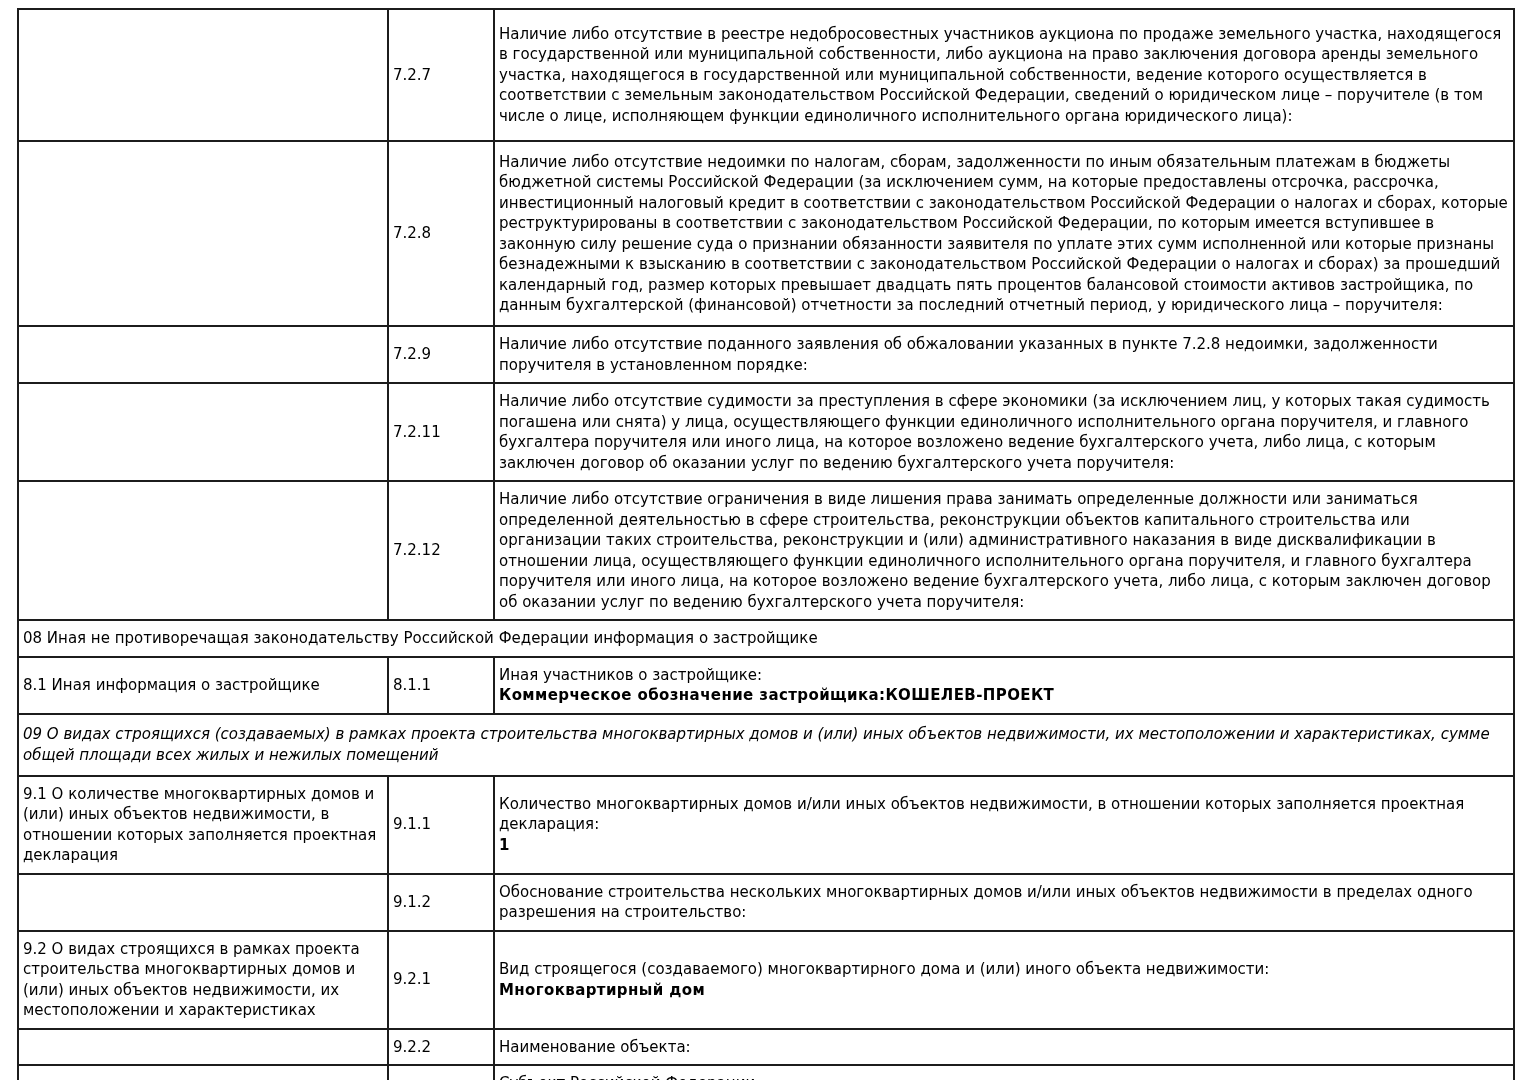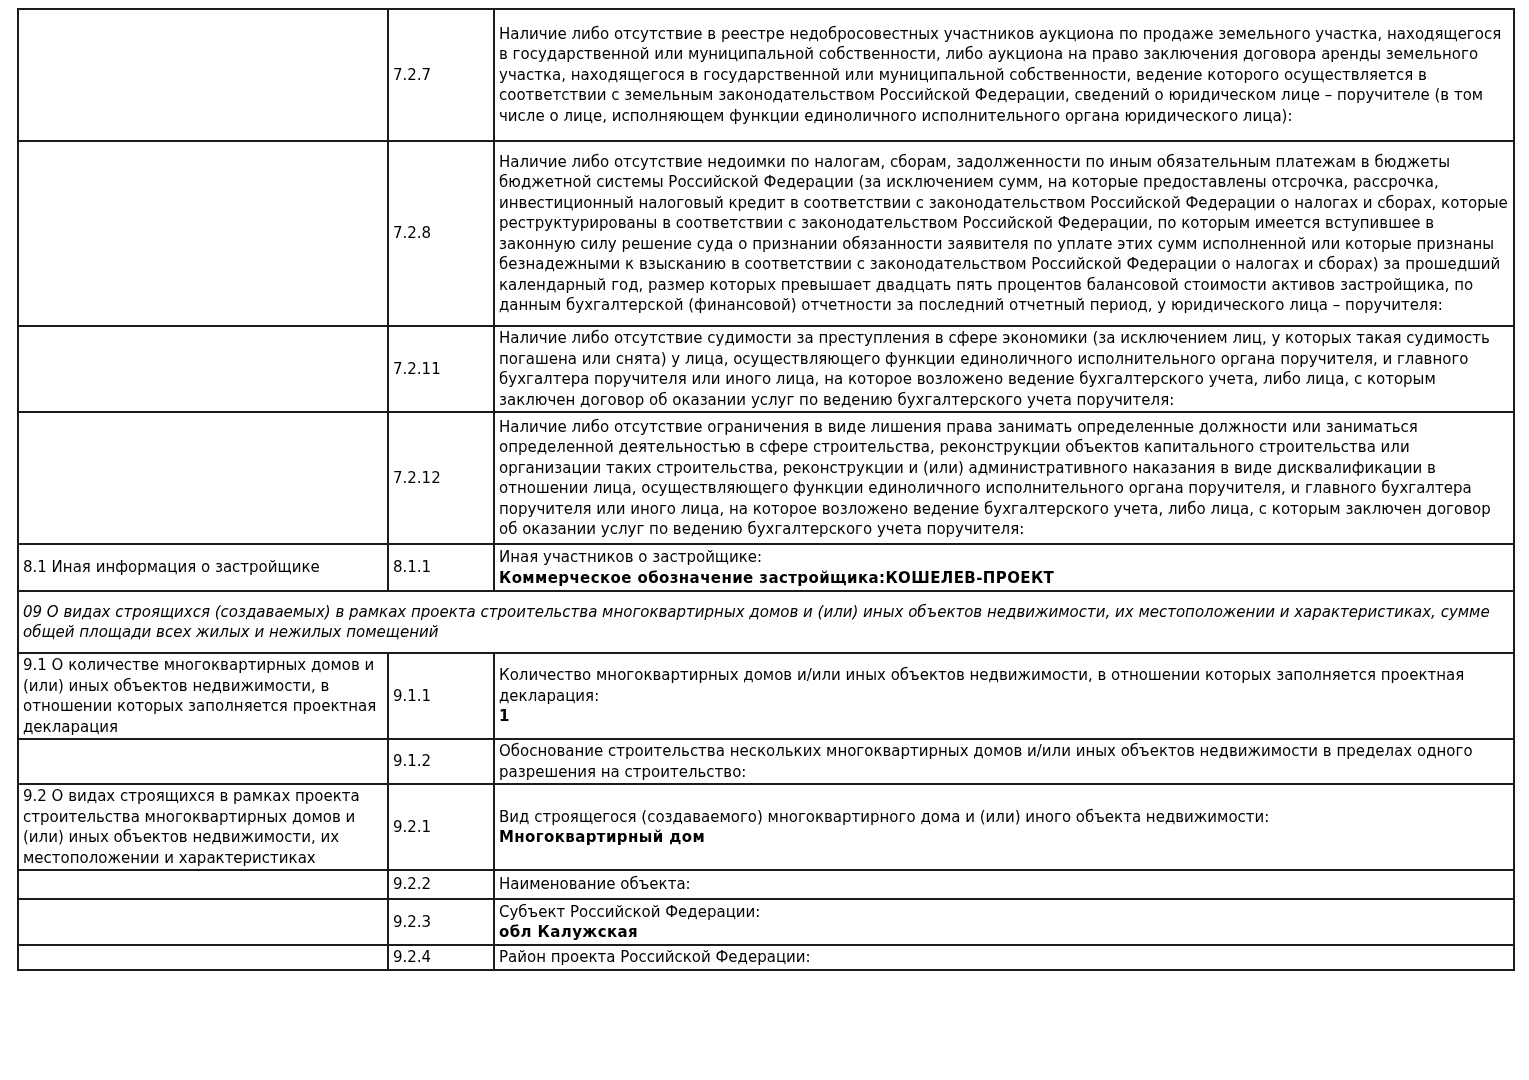--- a/index.html
+++ b/index.html
@@ -17,21 +17,21 @@
     padding: 8px 16px 0 17px;
   }
   table.decl {
     border-collapse: collapse;
     width: 1496px;
     table-layout: fixed;
   }
   table.decl td {
     border: 2px solid #1c1c1c;
     vertical-align: middle;
-    padding: 1px 4px;
+    padding: 7px 4px;
     font-size: 15px;
     line-height: 20.5px;
     overflow: hidden;
   }
   col.c-left { width: 370px; }
   col.c-num  { width: 106px; }
   col.c-text { width: 1020px; }
   td.cell-left {
     vertical-align: middle;
     font-size: 15.5px;
@@ -71,38 +71,48 @@
     </tr>
 
     <tr style="height:185px;">
       <td class="cell-left"></td>
       <td class="cell-num">7.2.8</td>
       <td class="cell-text">
         <div>Наличие либо отсутствие недоимки по налогам, сборам, задолженности по иным обязательным платежам в бюджеты бюджетной системы Российской Федерации (за исключением сумм, на которые предоставлены отсрочка, рассрочка, инвестиционный налоговый кредит в соответствии с законодательством Российской Федерации о налогах и сборах, которые реструктурированы в соответствии с законодательством Российской Федерации, по которым имеется вступившее в законную силу решение суда о признании обязанности заявителя по уплате этих сумм исполненной или которые признаны безнадежными к взысканию в соответствии с законодательством Российской Федерации о налогах и сборах) за прошедший календарный год, размер которых превышает двадцать пять процентов балансовой стоимости активов застройщика, по данным бухгалтерской (финансовой) отчетности за последний отчетный период, у юридического лица – поручителя:</div>
       </td>
     </tr>
 
+    <tr style="height:46px;">
+      <td class="cell-left"></td>
+      <td class="cell-num">7.2.9</td>
+      <td class="cell-text">
+        <div>Наличие либо отсутствие поданного заявления об обжаловании указанных в пункте 7.2.8 недоимки, задолженности поручителя в установленном порядке:</div>
+      </td>
+    </tr>
 
 
     <tr style="height:81px;">
       <td class="cell-left"></td>
       <td class="cell-num">7.2.11</td>
       <td class="cell-text">
         <div>Наличие либо отсутствие судимости за преступления в сфере экономики (за исключением лиц, у которых такая судимость погашена или снята) у лица, осуществляющего функции единоличного исполнительного органа поручителя, и главного бухгалтера поручителя или иного лица, на которое возложено ведение бухгалтерского учета, либо лица, с которым заключен договор об оказании услуг по ведению бухгалтерского учета поручителя:</div>
       </td>
     </tr>
 
     <tr style="height:132px;">
       <td class="cell-left"></td>
       <td class="cell-num">7.2.12</td>
       <td class="cell-text">
         <div>Наличие либо отсутствие ограничения в виде лишения права занимать определенные должности или заниматься определенной деятельностью в сфере строительства, реконструкции объектов капитального строительства или организации таких строительства, реконструкции и (или) административного наказания в виде дисквалификации в отношении лица, осуществляющего функции единоличного исполнительного органа поручителя, и главного бухгалтера поручителя или иного лица, на которое возложено ведение бухгалтерского учета, либо лица, с которым заключен договор об оказании услуг по ведению бухгалтерского учета поручителя:</div>
       </td>
     </tr>
 
+    <tr style="height:23px;">
+      <td class="section" colspan="3">08 Иная не противоречащая законодательству Российской Федерации информация о застройщике</td>
+    </tr>
 
     <tr style="height:47px;margin-top:8px;">
       <td class="cell-left">8.1 Иная информация о застройщике</td>
       <td class="cell-num">8.1.1</td>
       <td class="cell-text">
         <div>Иная участников о застройщике:</div>
         <div class="val">Коммерческое обозначение застройщика:КОШЕЛЕВ-ПРОЕКТ</div>
       </td>
     </tr>
 

